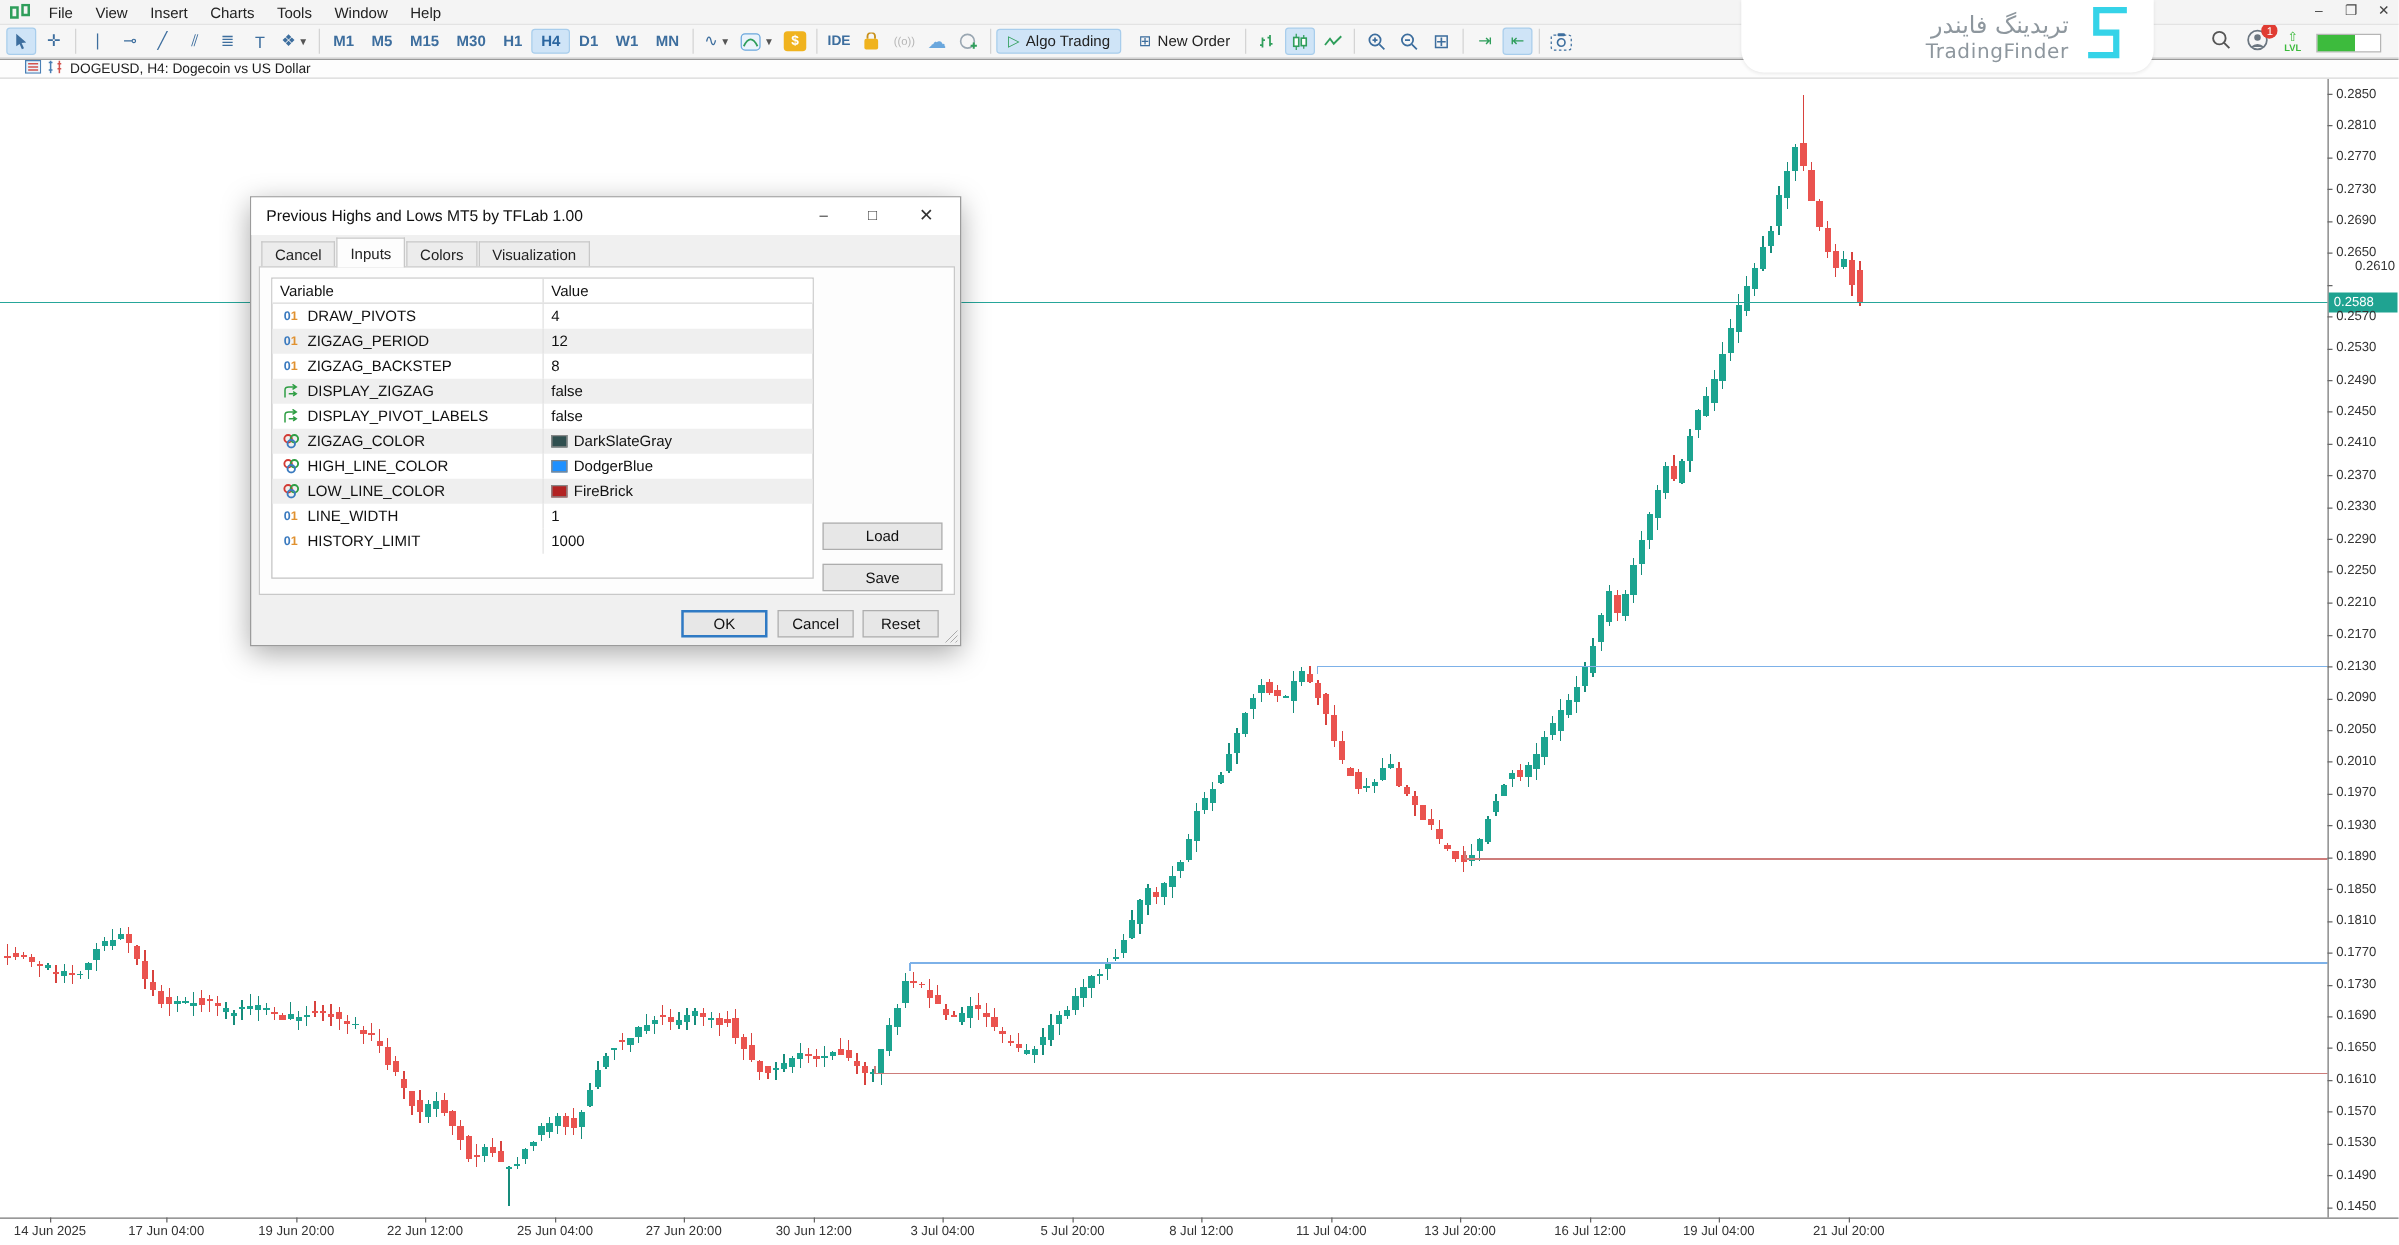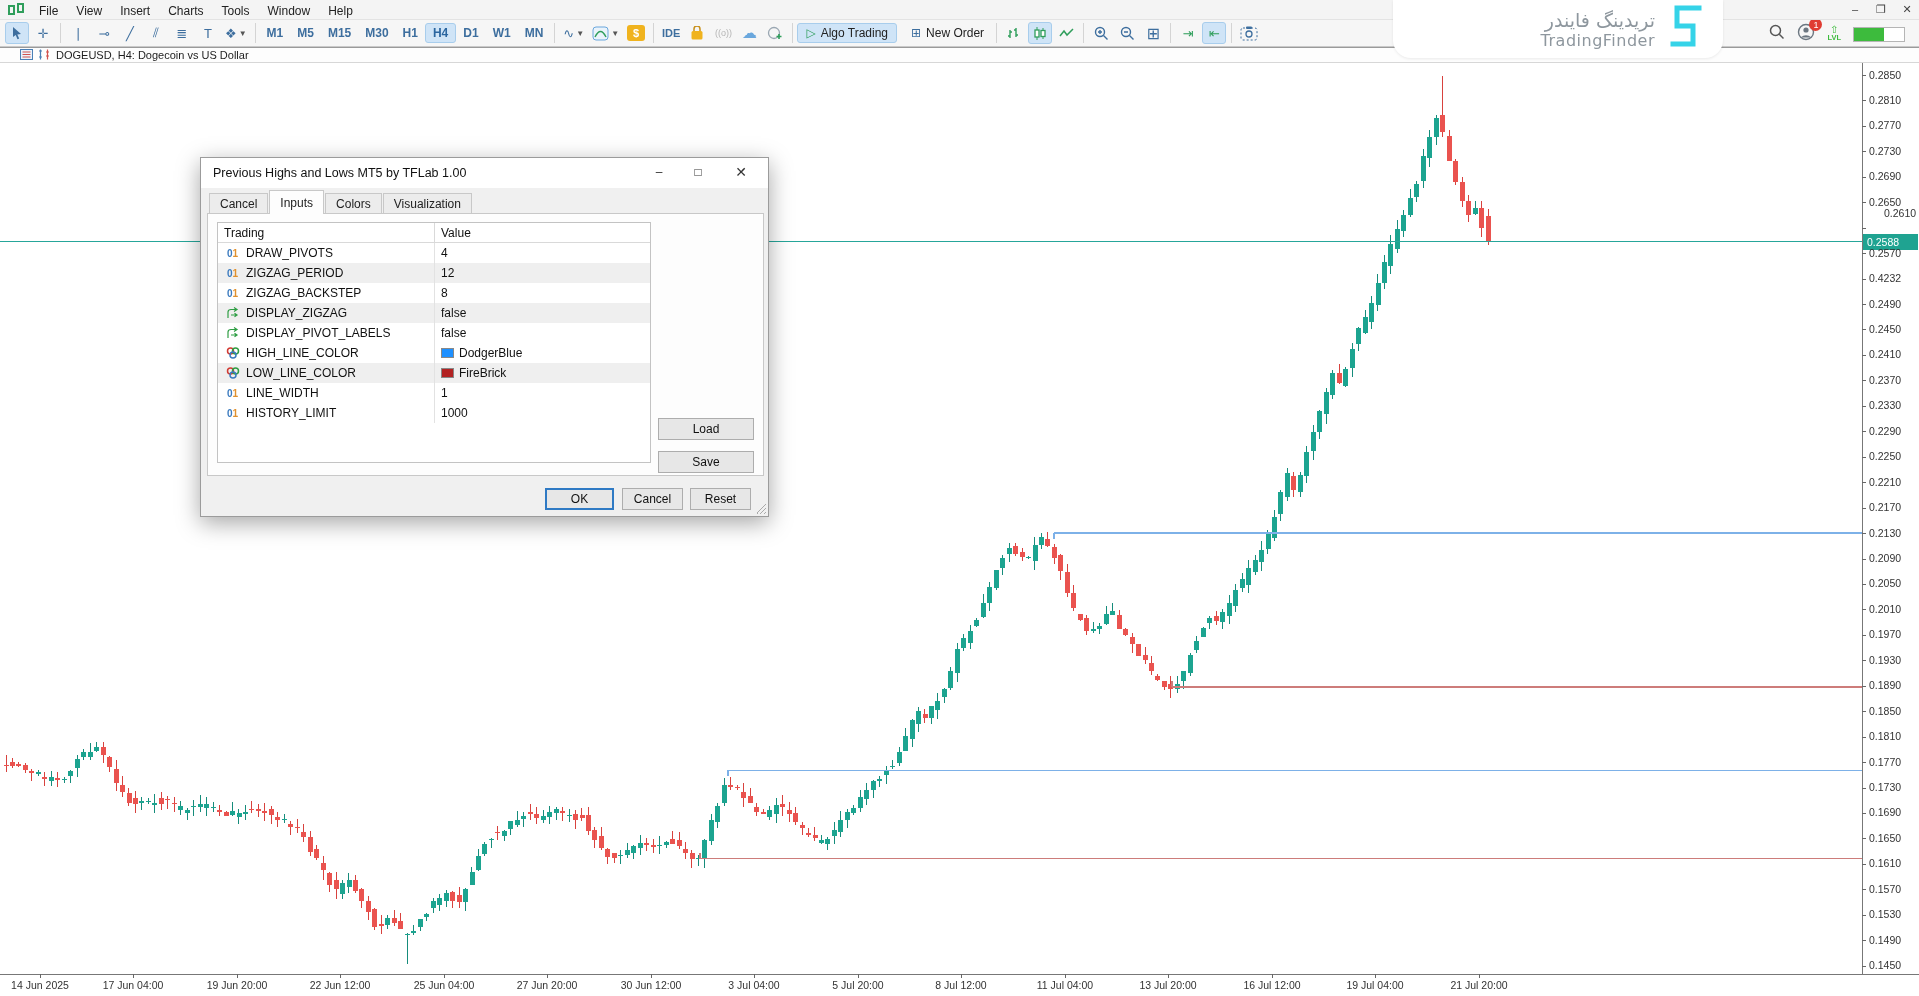--- a/index.html
+++ b/index.html
@@ -780,21 +780,21 @@
       <span class="pr-label" style="top: 82px;">0.2730</span>
       <span class="pr-tick" style="top: 114px;"></span>
       <span class="pr-label" style="top: 107px;">0.2690</span>
       <span class="pr-tick" style="top: 139px;"></span>
       <span class="pr-label" style="top: 133px;">0.2650</span>
       <span class="pr-tick" style="top: 165px;"></span>
       <span class="pr-label" style="top: 144px; margin-left: 15px;">0.2610</span>
       <span class="pr-tick" style="top: 190px;"></span>
       <span class="pr-label" style="top: 184px;">0.2570</span>
       <span class="pr-tick" style="top: 216px;"></span>
-      <span class="pr-label" style="top: 209px;">0.4232</span>
+      <span class="pr-label" style="top: 209px;">0.2530</span>
       <span class="pr-tick" style="top: 241px;"></span>
       <span class="pr-label" style="top: 235px;">0.2490</span>
       <span class="pr-tick" style="top: 266px;"></span>
       <span class="pr-label" style="top: 260px;">0.2450</span>
       <span class="pr-tick" style="top: 292px;"></span>
       <span class="pr-label" style="top: 285px;">0.2410</span>
       <span class="pr-tick" style="top: 317px;"></span>
       <span class="pr-label" style="top: 311px;">0.2370</span>
       <span class="pr-tick" style="top: 343px;"></span>
       <span class="pr-label" style="top: 336px;">0.2330</span>
@@ -884,21 +884,21 @@
 
     <div id="dlg-tabs">
         <span class="dlg-tab">Cancel</span>
         <span class="dlg-tab active">Inputs</span>
         <span class="dlg-tab">Colors</span>
         <span class="dlg-tab">Visualization</span>
       </div>
     <div id="dlg-page">
       <div id="dlg-table">
           <div class="drow header">
-            <span class="dcol-var">Trading</span>
+            <span class="dcol-var">Variable</span>
             <span class="dcol-val">Value</span>
           </div>
           <div class="drow">
             <span class="dcol-var">
               <span class="ti">
                 <span class="b0">0</span>
                 <span class="b1">1</span>
               </span>
               <span>DRAW_PIVOTS</span>
             </span>
@@ -947,20 +947,36 @@
             <span class="dcol-var">
               <span class="ti">
                 <svg width="14" height="12" viewBox="0 0 14 12">
                   <path d="M2 11 V5 Q2 2.5 5 2.5 L10 2.5 M8 0.5 L11 2.5 L8 4.5 M5 8 h5 M8.5 6.3 L11 8 L8.5 9.7" stroke="#2f9e44" fill="none" stroke-width="1.2"></path>
                 </svg>
               </span>
               <span>DISPLAY_PIVOT_LABELS</span>
             </span>
             <span class="dcol-val">
               <span>false</span>
+            </span>
+          </div>
+          <div class="drow alt">
+            <span class="dcol-var">
+              <span class="ti">
+                <svg width="14" height="12" viewBox="0 0 14 12">
+                  <circle cx="4.5" cy="4" r="3" fill="none" stroke="#d23b34" stroke-width="1.5"></circle>
+                  <circle cx="9.5" cy="4" r="3" fill="none" stroke="#2f9e44" stroke-width="1.5"></circle>
+                  <circle cx="7" cy="8" r="3" fill="none" stroke="#3a7abf" stroke-width="1.5"></circle>
+                </svg>
+              </span>
+              <span>ZIGZAG_COLOR</span>
+            </span>
+            <span class="dcol-val">
+              <span class="swatch" style="background: rgb(47, 79, 79);"></span>
+              <span>DarkSlateGray</span>
             </span>
           </div>
           <div class="drow">
             <span class="dcol-var">
               <span class="ti">
                 <svg width="14" height="12" viewBox="0 0 14 12">
                   <circle cx="4.5" cy="4" r="3" fill="none" stroke="#d23b34" stroke-width="1.5"></circle>
                   <circle cx="9.5" cy="4" r="3" fill="none" stroke="#2f9e44" stroke-width="1.5"></circle>
                   <circle cx="7" cy="8" r="3" fill="none" stroke="#3a7abf" stroke-width="1.5"></circle>
                 </svg>

